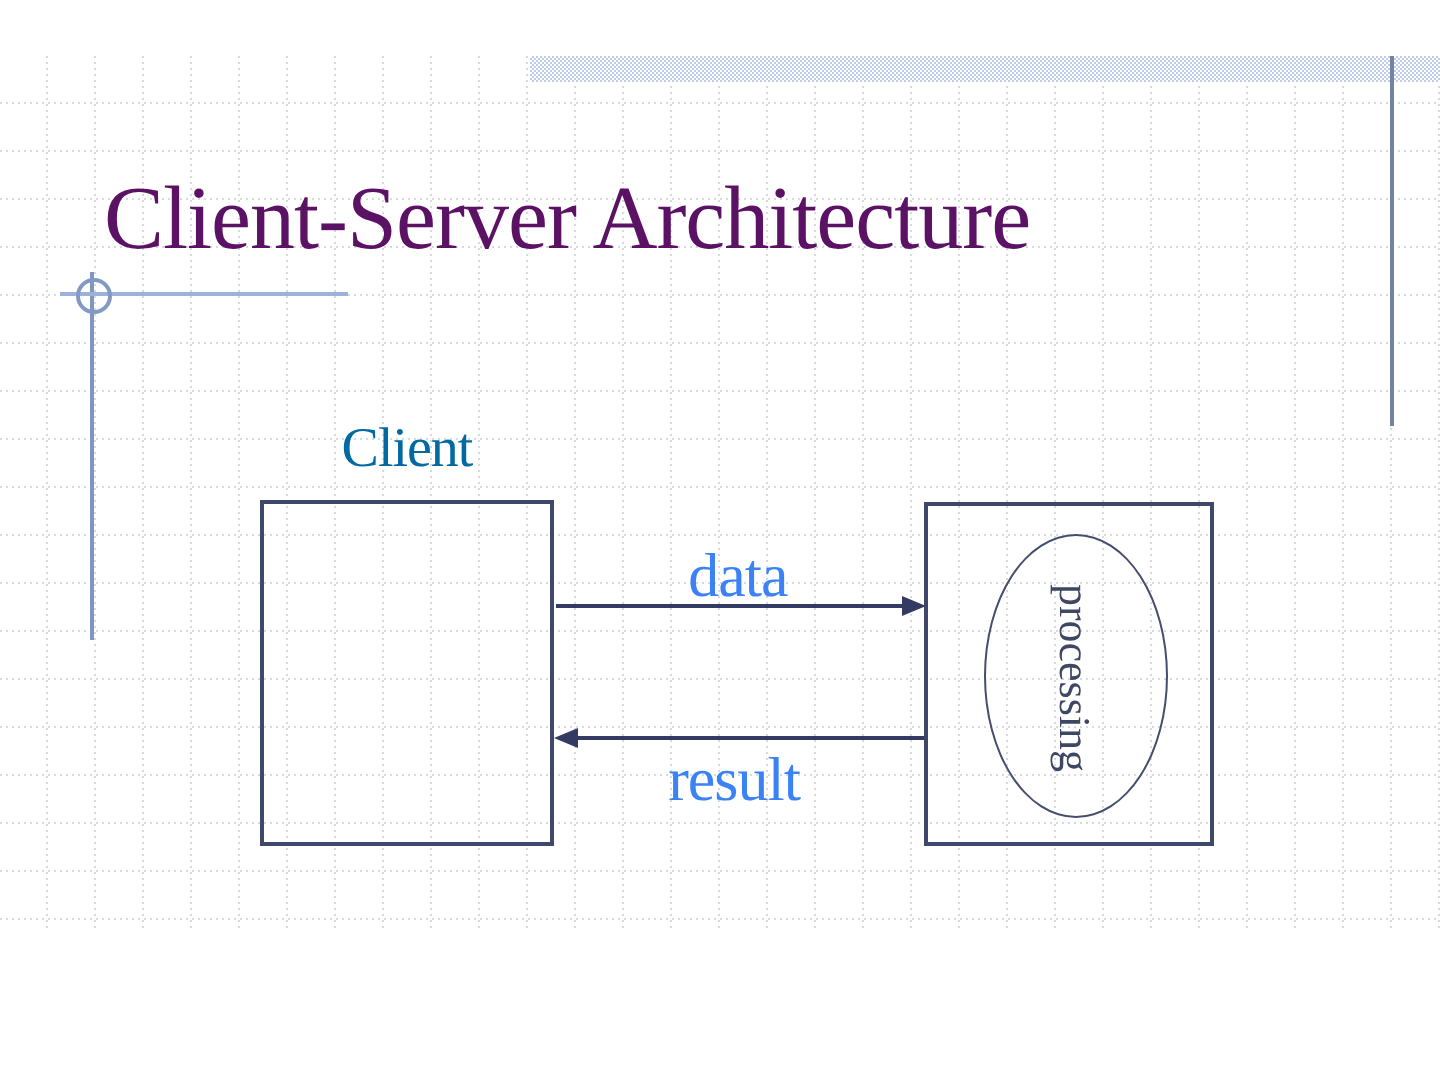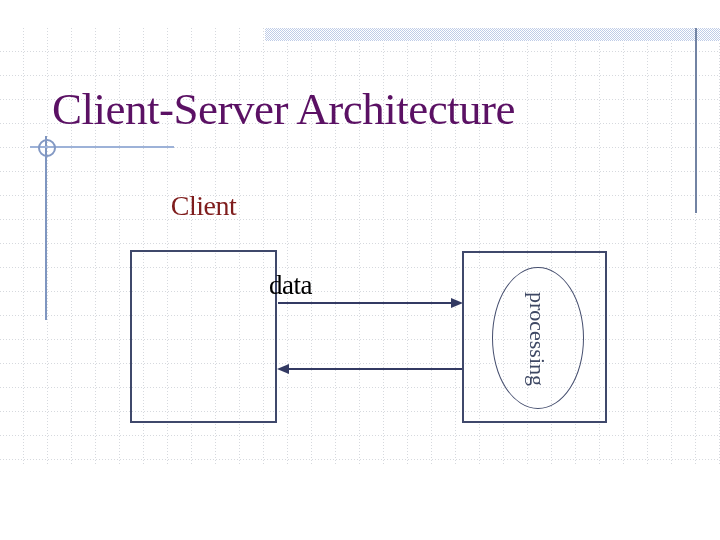--- a/index.html
+++ b/index.html
@@ -21,31 +21,31 @@
   .orn-circle{
     position:absolute;left:38px;top:111px;width:14px;height:14px;
     border:2px solid #8399c4;border-radius:50%;background:transparent;
   }
   .title{
     position:absolute;left:52px;top:59px;width:620px;
     font-size:45px;line-height:1.0;letter-spacing:-0.5px;
     color:#5b1164;white-space:nowrap;
   }
   .node-label{
-    position:absolute;top:162px;height:34px;
-    font-size:28px;letter-spacing:-0.5px;color:#7f1d1d;text-align:center;
+    position:absolute;top:181px;height:34px;
+    font-size:28px;letter-spacing:-0.5px;color:#0369a1;text-align:center;
   }
   .client-node-label{left:130px;width:147px;}
   .server-node-label{left:462px;width:145px;}
   .node-box{position:absolute;border:2px solid #3f486b;background:transparent;}
   .client-box{left:130px;top:222px;width:143px;height:169px;}
   .server-box{left:462px;top:223px;width:141px;height:168px;}
   .edge-label{
-    position:absolute;font-size:27px;letter-spacing:-0.5px;color:#000000;
-    width:200px;
+    position:absolute;font-size:31px;letter-spacing:-0.5px;color:#3b82f6;
+    width:200px;text-align:center;
   }
   .data-label{left:269px;top:242px;}
   .result-label{left:267px;top:344px;}
   .arrow-line{position:absolute;height:2px;background:#333a63;}
   .data-arrow-line{left:278px;top:274px;width:174px;}
   .result-arrow-line{left:288px;top:340px;width:174px;}
   .arrow-head{position:absolute;width:0;height:0;}
   .data-arrow-head{
     left:451px;top:270px;
     border-top:5px solid transparent;border-bottom:5px solid transparent;
@@ -92,17 +92,18 @@
 
   <div class="node-box client-box"></div>
   <div class="node-box server-box"></div>
 
   <div class="edge-label data-label">data</div>
   <div class="arrow-line data-arrow-line"></div>
   <div class="arrow-head data-arrow-head"></div>
 
   <div class="arrow-line result-arrow-line"></div>
   <div class="arrow-head result-arrow-head"></div>
+  <div class="edge-label result-label">result</div>
 
   <div class="process-ellipse"></div>
   <div class="process-label">processing</div>
 
 </div>
 
 </body></html>

